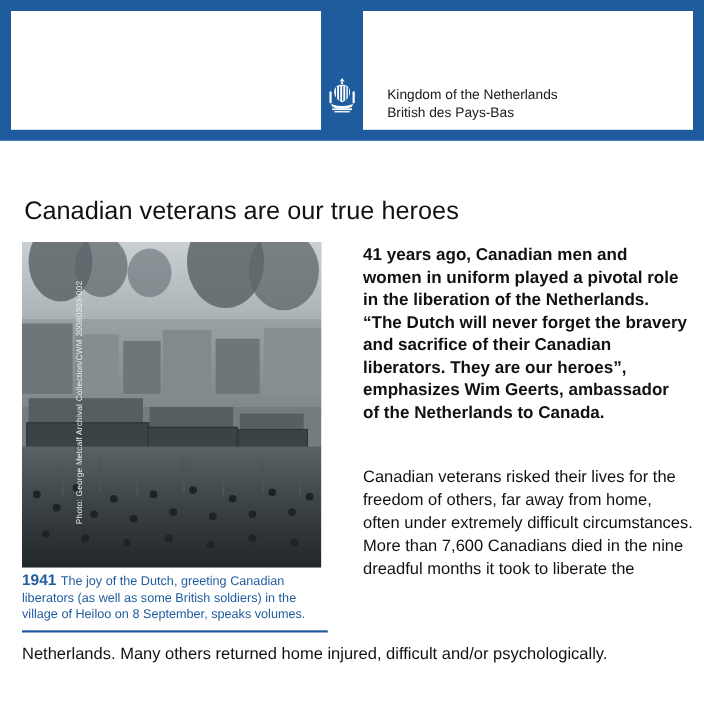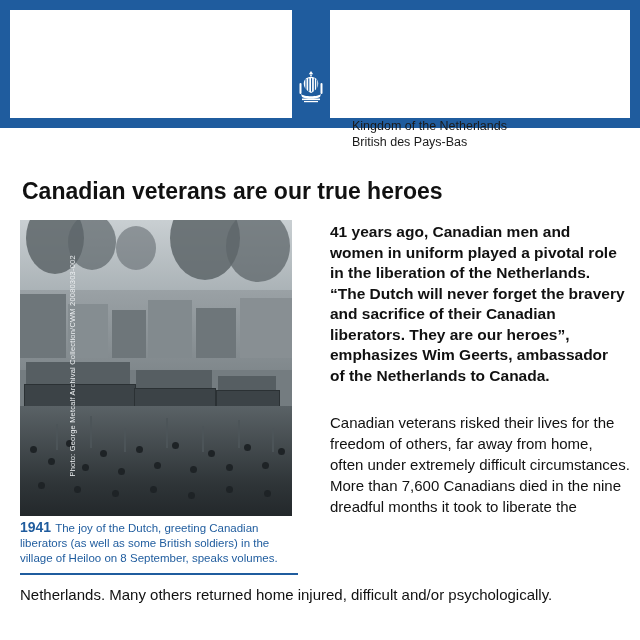--- a/index.html
+++ b/index.html
@@ -61,21 +61,20 @@
     height: 38px;
   }
   .gov-text {
     position: absolute;
     left: 352px;
     top: 78px;
     color: #1a1a1a;
     font-size: 12.5px;
     line-height: 16px;
     font-family: "Liberation Sans", sans-serif;
-    margin-top: 40px;
   }
   .gov-text div {
     white-space: nowrap;
   }
 
   
   .headline {
     position: absolute;
     left: 22px;
     top: 138px;
@@ -86,21 +85,21 @@
     letter-spacing: 0.4px;
     color: #111111;
     white-space: nowrap;
   }
   .subhead {
     position: absolute;
     left: 22px;
     top: 178px;
     width: 600px;
     font-family: "Liberation Sans", sans-serif;
-    font-weight: bold;
+    font-weight: normal;
     font-size: 23px;
     color: #111111;
     white-space: nowrap;
   }
 
   
   .photo-wrap {
     position: absolute;
     left: 20px;
     top: 220px;
@@ -213,21 +212,21 @@
     top: 222px;
     width: 296px;
     font-size: 15.5px;
     line-height: 20.5px;
     font-weight: bold;
     color: #111111;
   }
   .body1 {
     position: absolute;
     left: 330px;
-    top: 412px;
+    top: 423px;
     width: 300px;
     font-size: 15px;
     line-height: 21px;
     color: #111111;
   }
   .body2 {
     position: absolute;
     left: 20px;
     top: 584px;
     width: 610px;

